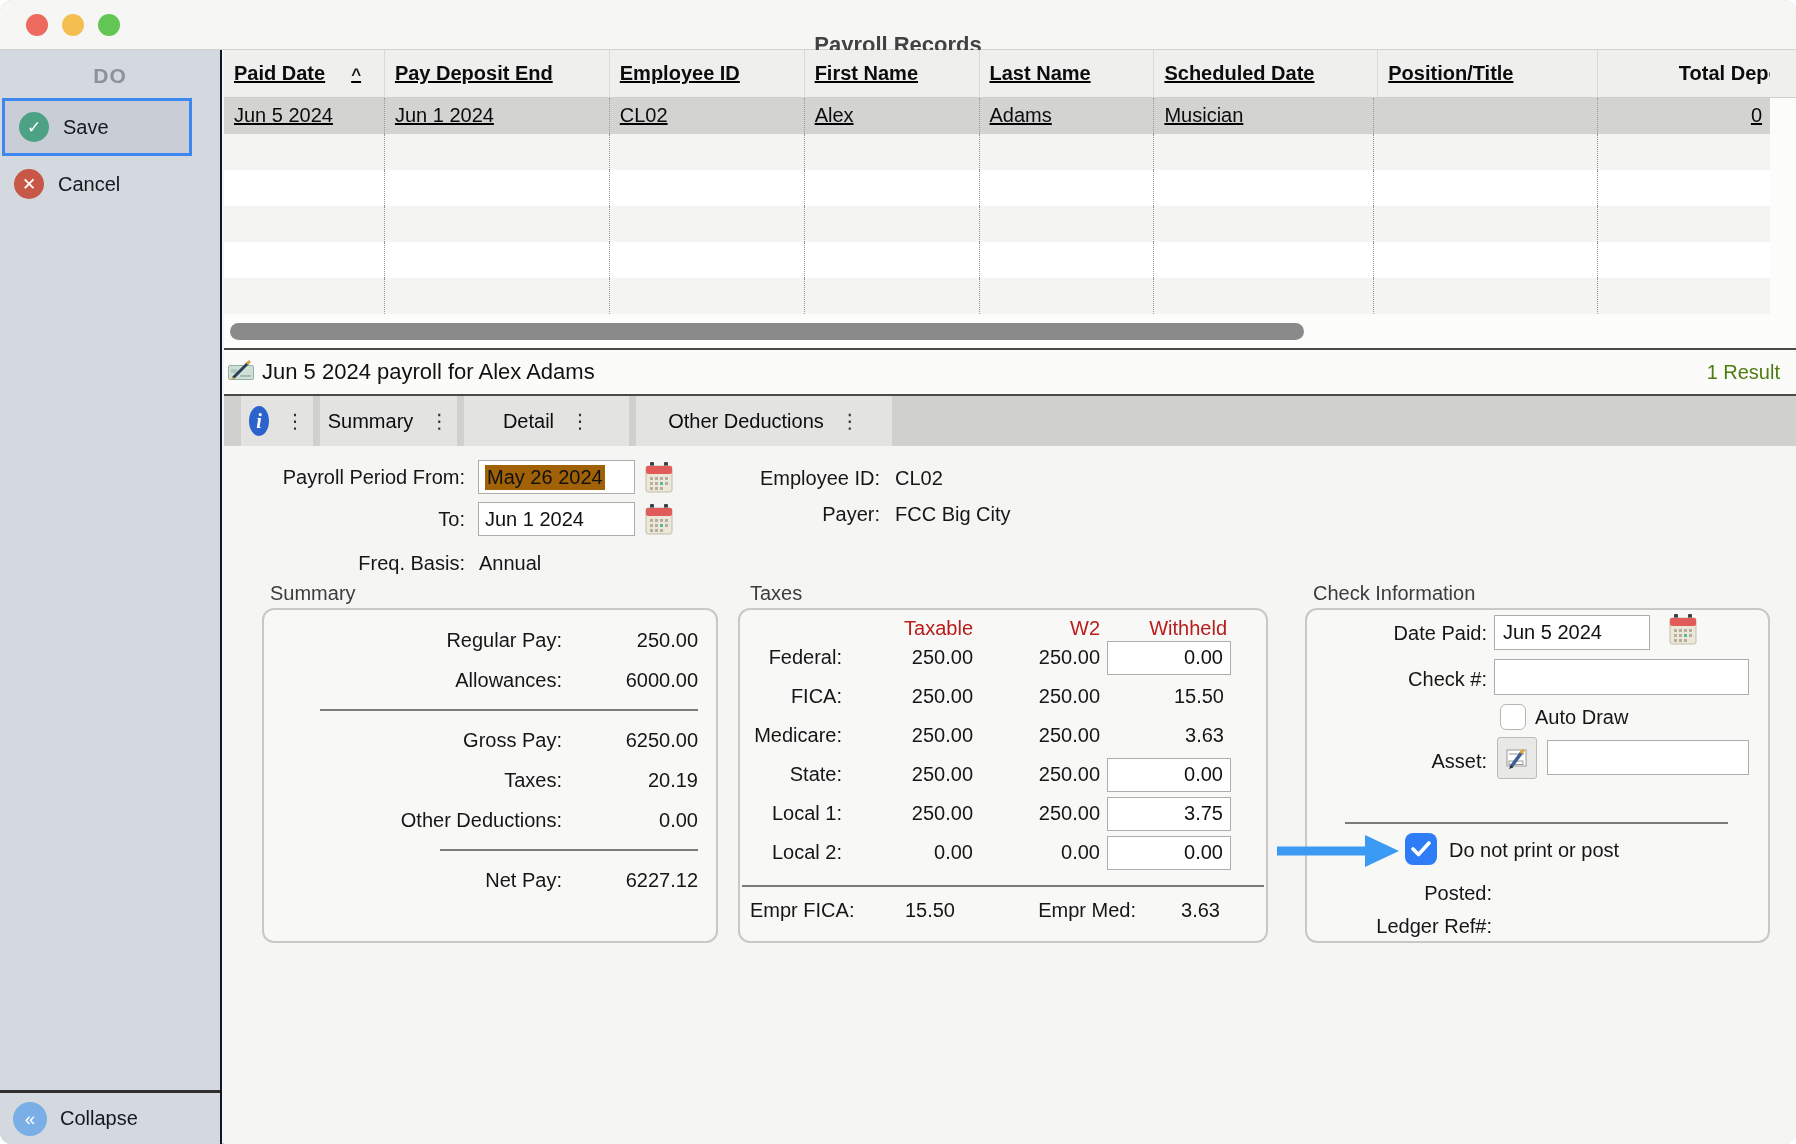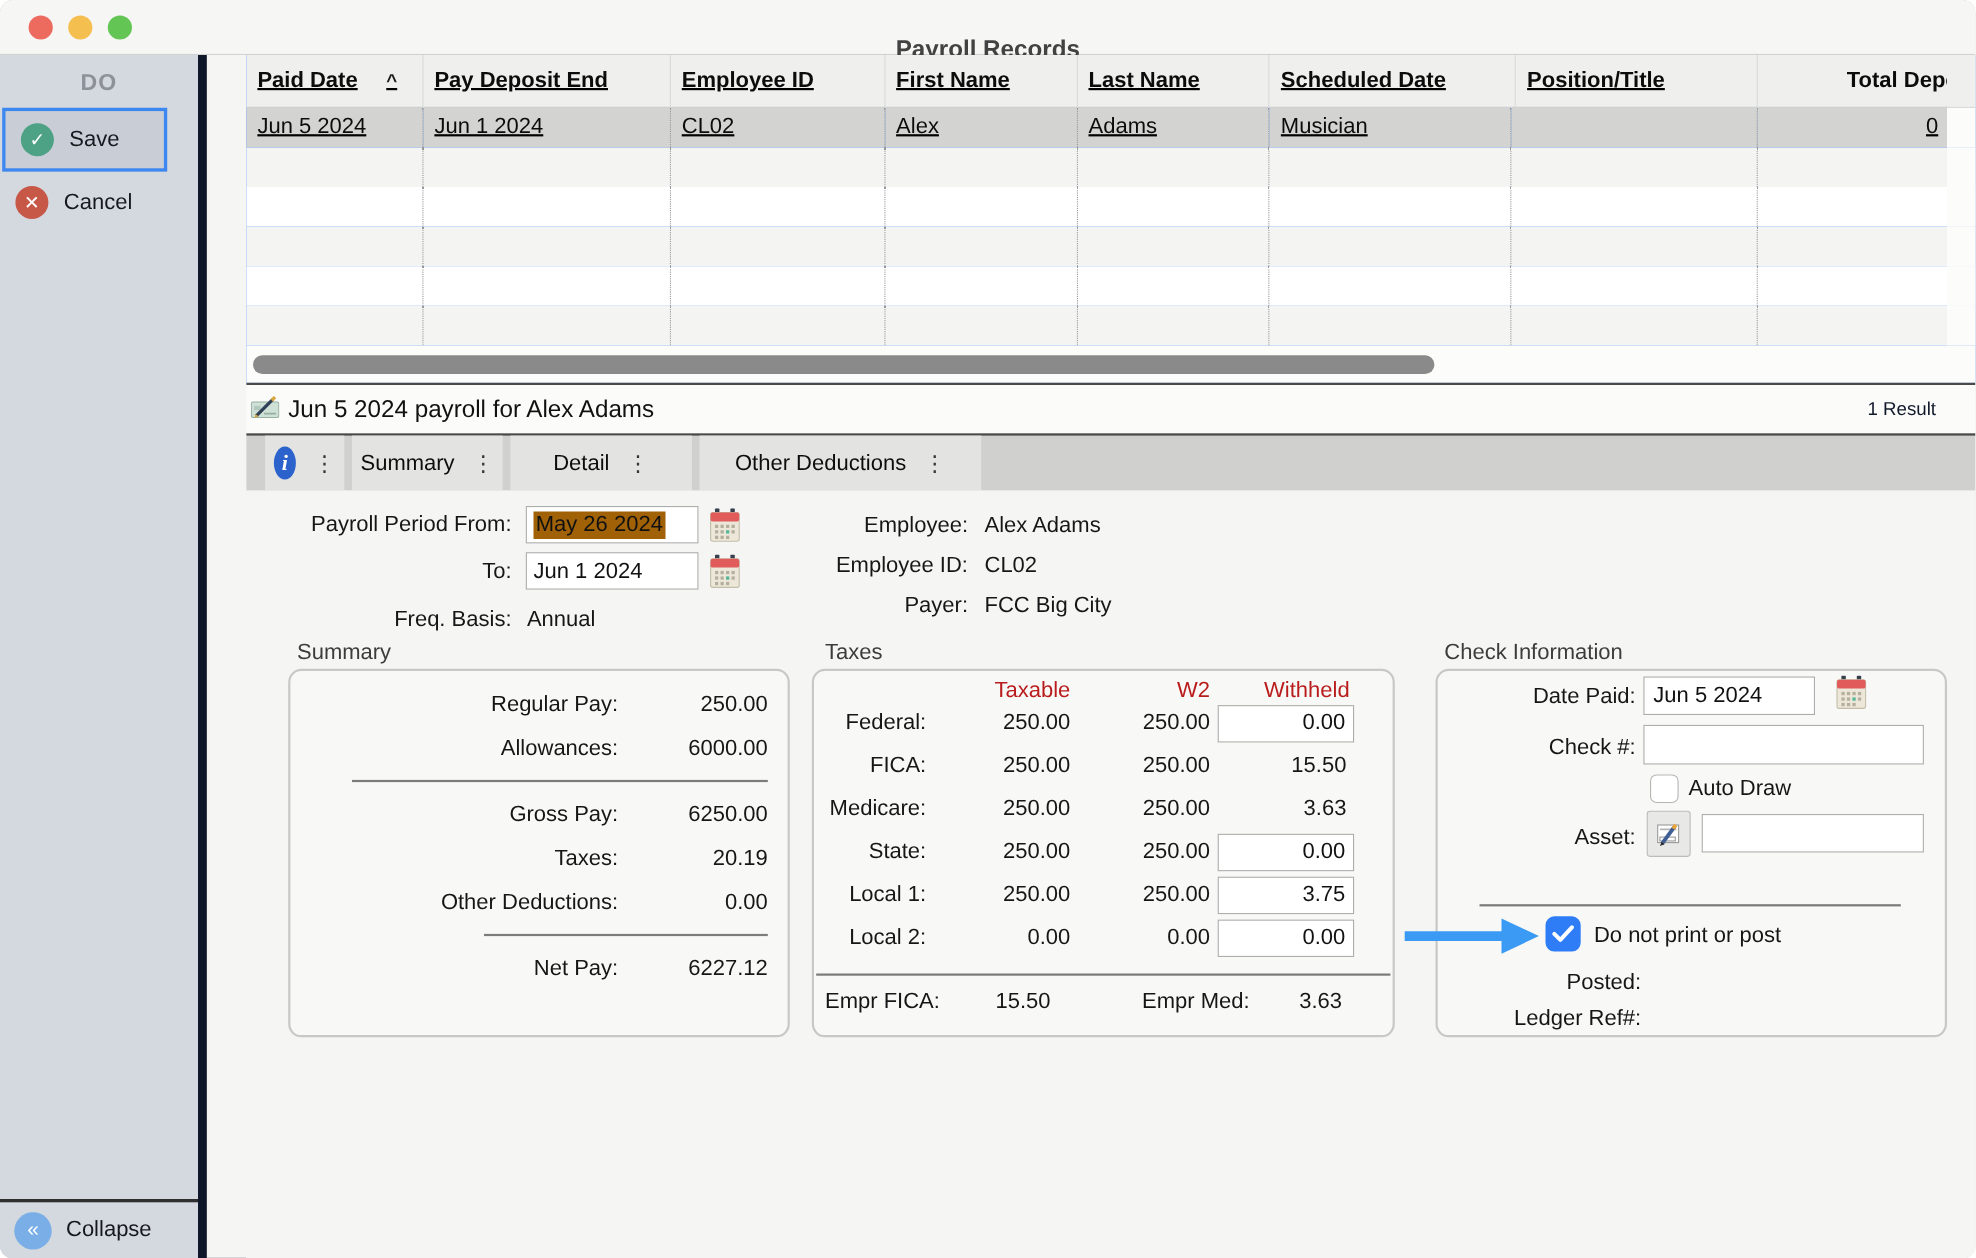--- a/index.html
+++ b/index.html
@@ -17,22 +17,22 @@
   .light { width:22px; height:22px; border-radius:50%; }
   .light.red { background:#ed6a5f; }
   .light.yellow { background:#f5bf50; }
   .light.green { background:#62c554; }
   .win-title {
     position:absolute; left:0; right:0; top:0; height:50px; line-height:50px;
     text-align:center; font-weight:bold; font-size:22px; color:#424242;margin-top:20px;
   }
   
   .sidebar {
-    position:absolute; top:50px; left:0; width:188px; bottom:0;
-    background:#d4d8df; border-right:8px solid #0f172a;
+    position:absolute; top:50px; left:0; width:222px; bottom:0;
+    background:#d4d8df; border-right:2px solid #0f172a;
   }
   .do-header { text-align:center; padding:14px 0 10px 0; font-weight:bold; font-size:21px; color:#8e9298; letter-spacing:1px; }
   .side-item { display:flex; align-items:center; height:48px; padding-left:14px; font-size:20px; color:#15181d; }
   .side-item.save {
     height:58px; margin:0 28px 4px 2px; border:3px solid #3c87f0; background:#c9ced6;
   }
   .circle-ic {
     width:30px; height:30px; border-radius:50%; display:flex; align-items:center; justify-content:center;
     color:#fff; font-size:17px; flex:0 0 auto; margin-right:14px;
   }
@@ -66,21 +66,21 @@
   .hscroll-track { height:34px; position:relative; background:#fcfcfb; }
   .hscroll-thumb { position:absolute; left:6px; top:9px; width:1074px; height:17px; border-radius:9px; background:#8a8a8a; }
   .sep-dark { position:absolute; top:298px; left:0; right:0; height:2px; background:#4a4a4a; }
   
   .record-band {
     position:absolute; top:300px; left:0; right:0; height:44px; background:#fbfbfa;
     display:flex; align-items:center;
   }
   .record-band .rec-icon { margin-left:4px; }
   .record-title { font-size:22px; color:#111; margin-left:8px; }
-  .result-count { margin-left:auto; margin-right:36px; font-size:17px; color:#0f172a; }
+  .result-count { margin-left:auto; margin-right:16px; font-size:20px; color:#4d7c0f; }
   
   .tabbar {
     position:absolute; top:344px; left:0; right:0; height:52px; background:#d0d0cf;
     border-top:2px solid #4a4a4a; display:flex; align-items:stretch; padding-left:17px;
   }
   .tab {
     background:#e3e3e2; display:flex; align-items:center; justify-content:center;
     font-size:20px; color:#0d0d0d; margin-right:7px; padding:0 14px;
   }
   .tab .handle { font-size:20px; color:#333; margin-left:16px; letter-spacing:0; }
@@ -357,24 +357,20 @@
           </button>
         </div>
         <div class="fr-row freq-row">
           <span class="fr-label">Freq. Basis:</span>
           <span style="margin-left:14px;">Annual</span>
         </div>
       </div>
 
       <div class="fr-right">
         <div class="er-row">
-          <span class="er-label">Employee:</span>
-          <span class="er-value">Alex Adams</span>
-        </div>
-        <div class="er-row">
           <span class="er-label">Employee ID:</span>
           <span class="er-value">CL02</span>
         </div>
         <div class="er-row">
           <span class="er-label">Payer:</span>
           <span class="er-value">FCC Big City</span>
         </div>
       </div>
 
       <div class="box-label" style="left:46px; top:136px;">Summary</div>

